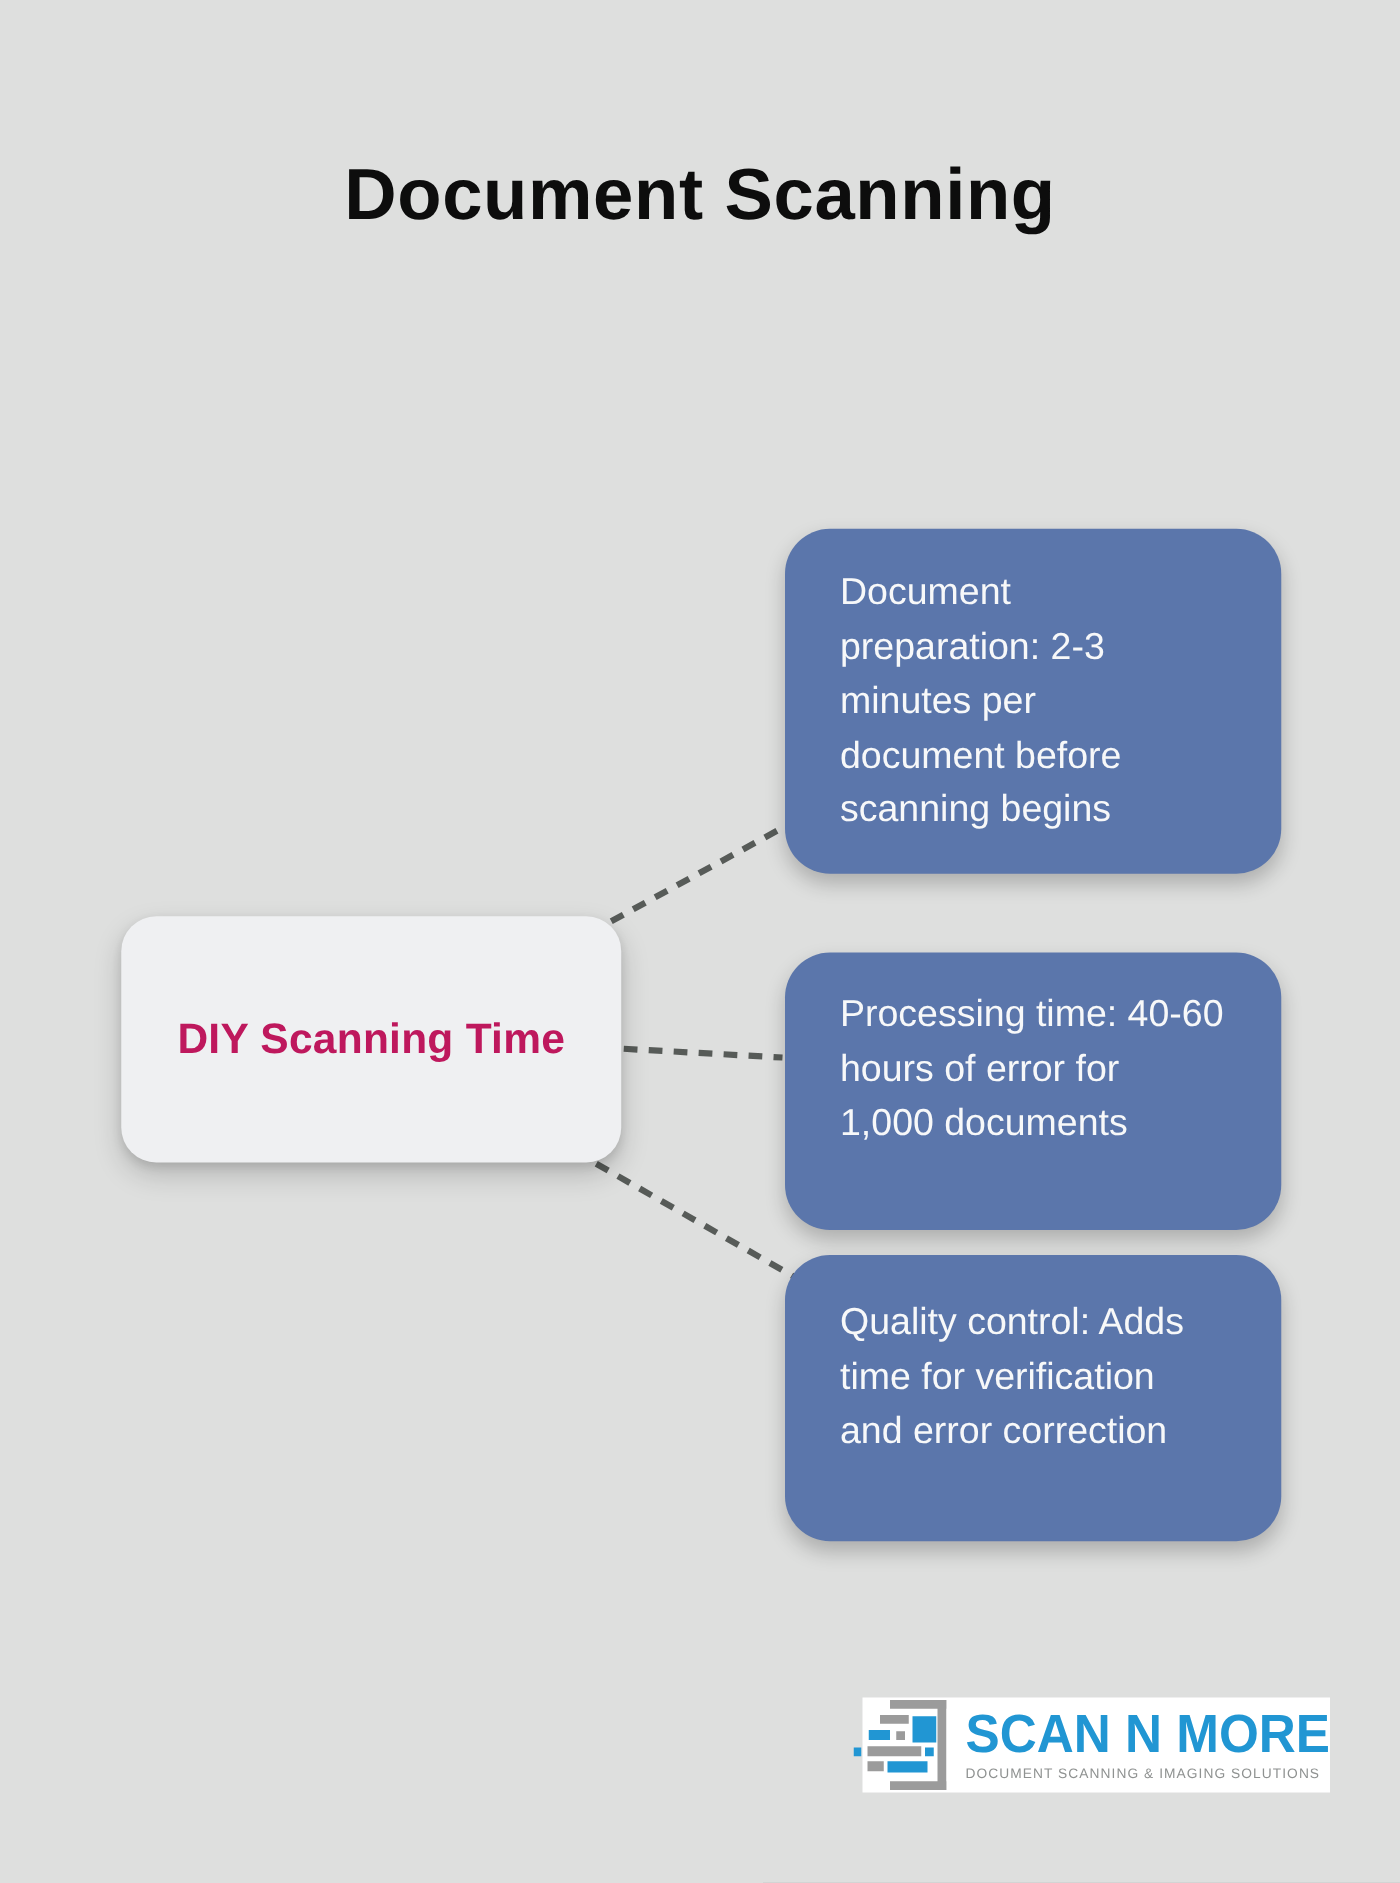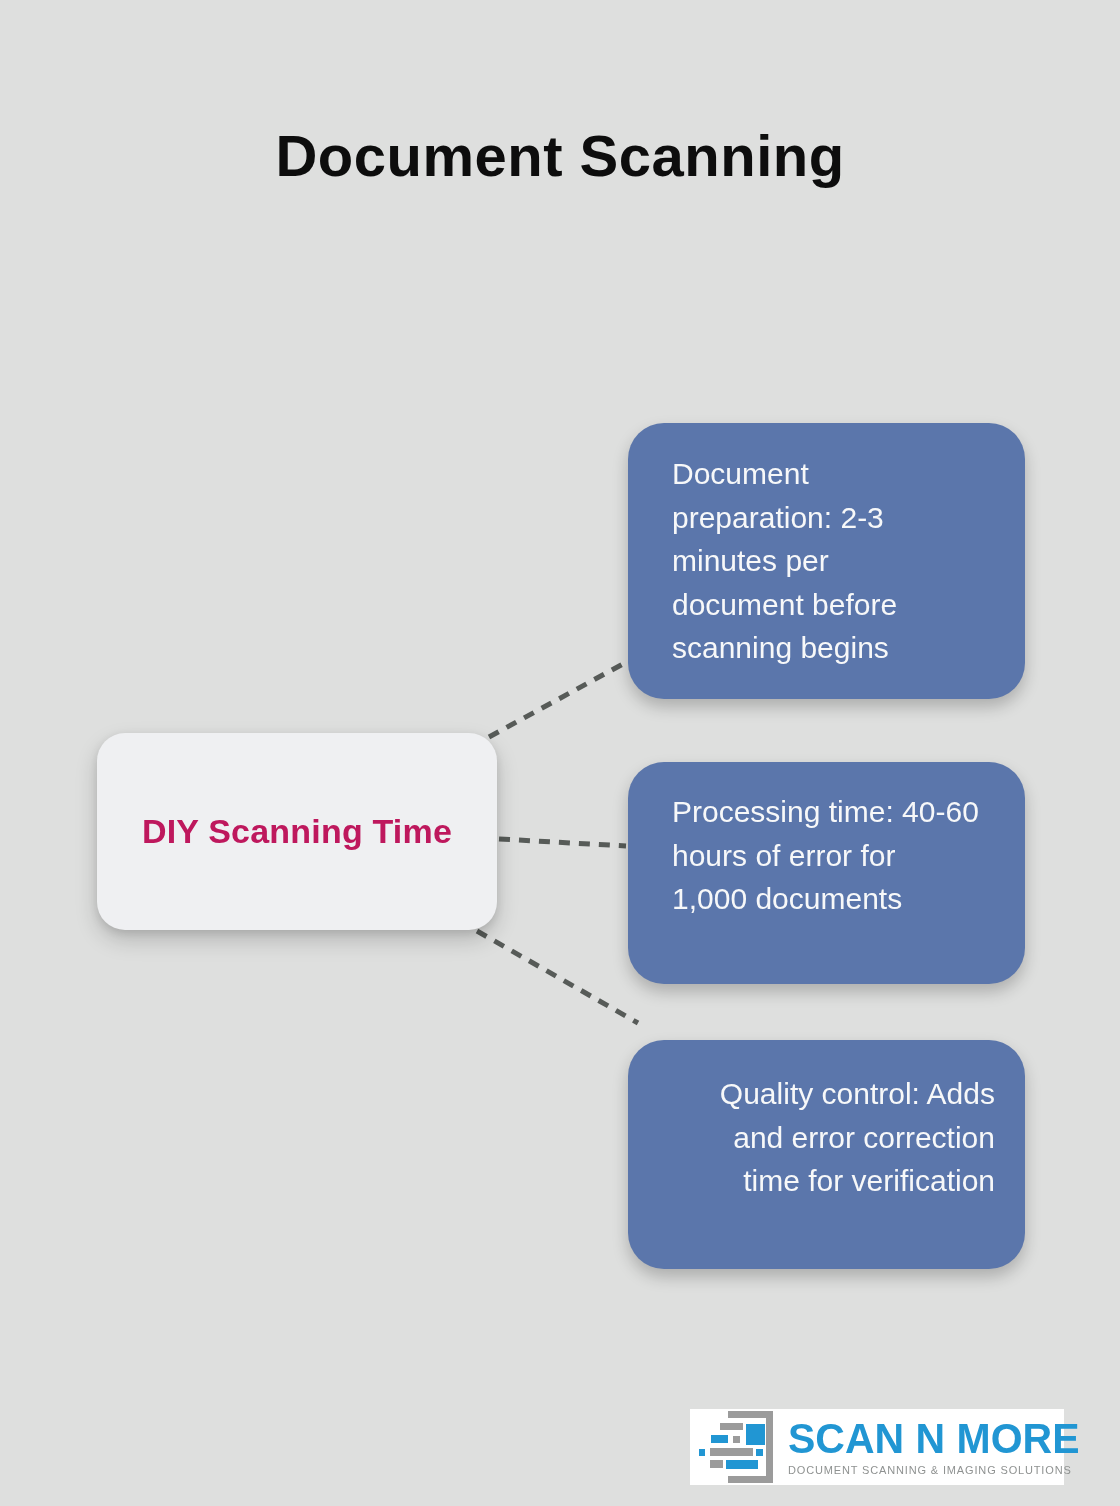--- a/index.html
+++ b/index.html
@@ -72,33 +72,34 @@
     background: #5b76ab;
     border-radius: 36px;
     color: #f7f8f9;
     font-size: 30px;
     line-height: 43.5px;
     padding: 28px 30px 28px 44px;
     box-shadow: 0 8px 16px rgba(0,0,0,0.22);
   }
   .branch-1 { top: 423px; height: 276px; padding-top: 29px; }
   .branch-2 { top: 762px; height: 222px; }
-  .branch-3 { top: 1040px; height: 229px; padding-top: 32px; text-align: right; }
+  .branch-3 { top: 1004px; height: 229px; padding-top: 32px; }
   .branch .line { white-space: nowrap; }
 
   
   .logo {
     position: absolute;
     left: 690px;
-    top: 1409px;
+    top: 1358px;
     width: 374px;
     height: 76px;
     background: #ffffff;
     display: flex;
     align-items: center;
+    justify-content: flex-end;
   }
   .logo-icon {
     position: relative;
     width: 76px;
     height: 74px;
     margin-left: 8px;
     flex: 0 0 auto;
   }
   .logo-icon .px { position: absolute; }
   .doc-outline {
@@ -165,22 +166,22 @@
   </div>
 
   <div class="branch branch-2">
     <div class="line">Processing time: 40-60</div>
     <div class="line">hours of error for</div>
     <div class="line">1,000 documents</div>
   </div>
 
   <div class="branch branch-3">
     <div class="line">Quality control: Adds</div>
+    <div class="line">time for verification</div>
     <div class="line">and error correction</div>
-    <div class="line">time for verification</div>
   </div>
 
   <div class="logo">
     <div class="logo-icon">
       <div class="px doc-outline"></div>
       <div class="px g p-r1g"></div>
       <div class="px b p-bigb"></div>
       <div class="px b p-r2b"></div>
       <div class="px g p-r2g"></div>
       <div class="px b p-r3b1"></div>

